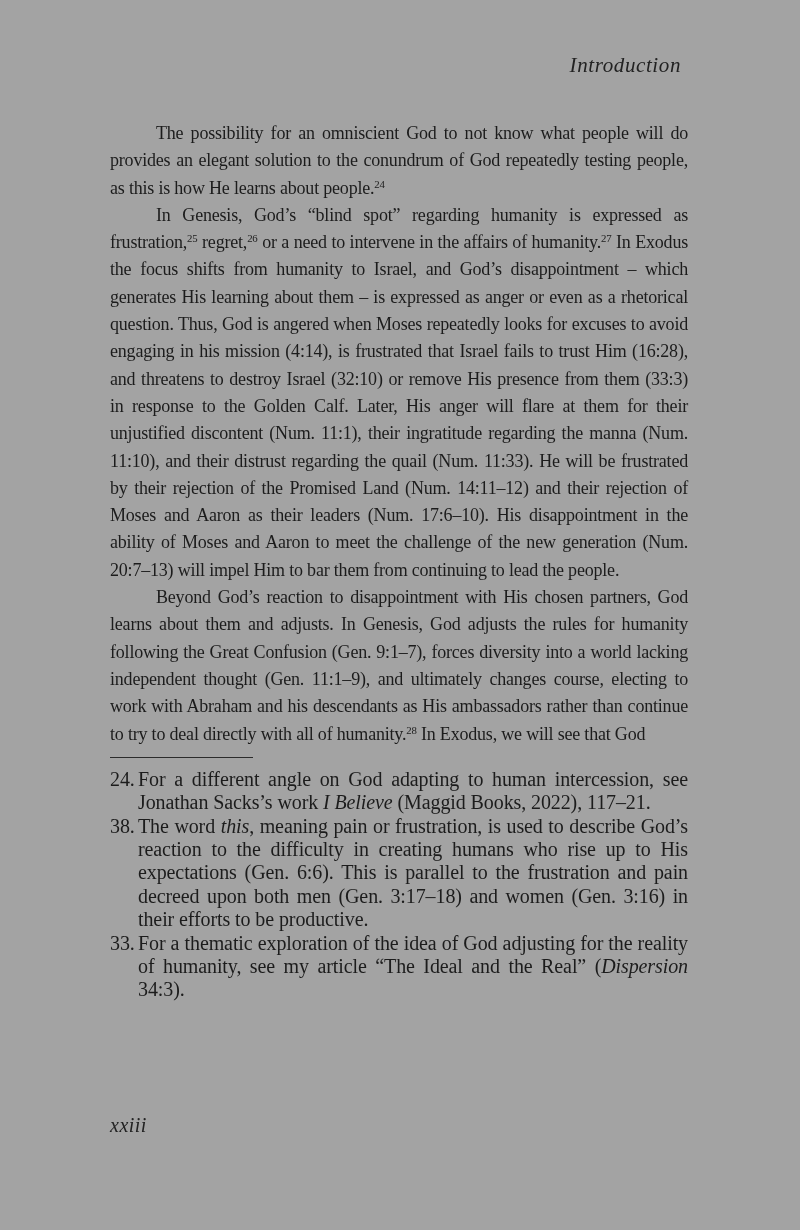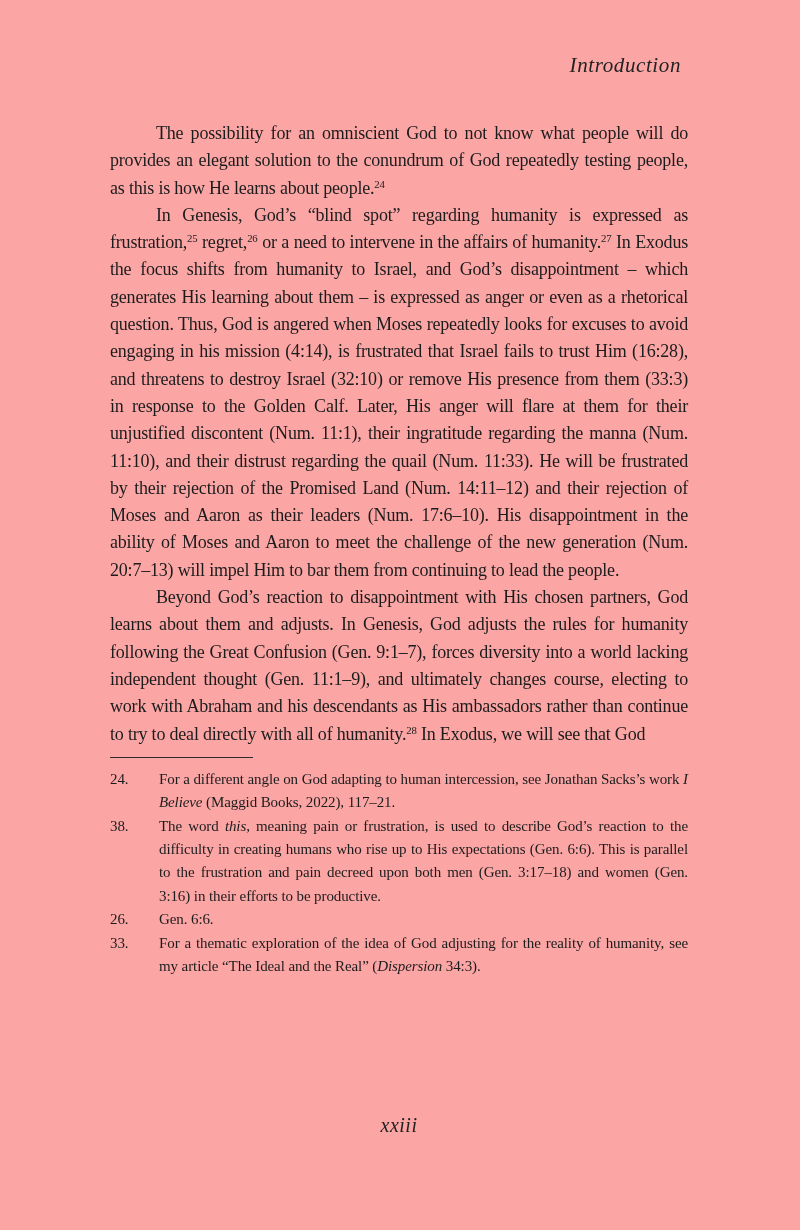--- a/index.html
+++ b/index.html
@@ -2,21 +2,21 @@
 <html><head>
 <meta charset="utf-8">
 <style>
   * { margin: 0; padding: 0; box-sizing: border-box; }
   html, body { background: #e8e8e8; }
   .page {
     position: relative;
     width: 800px;
     height: 1230px;
     margin: 0 auto;
-    background: #fca5a5;
+    background: #a3a3a3;
     color: #1c1c1c;
     font-family: "Liberation Serif", "DejaVu Serif", serif;
     overflow: hidden;
   }
   .running-head {
     position: absolute;
     top: 53px;
     right: 119px;
     font-style: italic;
     font-size: 21px;
@@ -48,40 +48,38 @@
     margin-top: 9px;
     width: 143px;
     height: 0;
     border-top: 1.5px solid #2b2b2b;
   }
   .footnotes {
     margin-top: 10px;
   }
   .footnote {
     display: flex;
-    font-size: 15px;
+    font-size: 20px;
     line-height: 23.4px;
     letter-spacing: -0.1px;
     color: #1c1c1c;
-    gap: 21px;
   }
   .fn-num {
     flex: none;
     width: 28px;
   }
   .fn-text {
     flex: 1;
     text-align: justify;
   }
   .page-number {
     position: absolute;
     top: 1114px;
     left: 110px;
     width: 578px;
-    text-align: center;
     font-style: italic;
     font-size: 20px;
     letter-spacing: 0.5px;
     color: #222222;
   }
 </style>
 </head>
 <body>
 
 <div class="page">
@@ -100,24 +98,20 @@
     <div class="footnotes">
         <div class="footnote">
           <span class="fn-num">24.</span>
           <div class="fn-text">For a different angle on God adapting to human intercession, see Jonathan Sacks’s work <i>I Believe</i> (Maggid Books, 2022), 117–21.</div>
         </div>
         <div class="footnote">
           <span class="fn-num">38.</span>
           <div class="fn-text">The word <i>this</i>, meaning pain or frustration, is used to describe God’s reaction to the difficulty in creating humans who rise up to His expectations (Gen. 6:6). This is parallel to the frustration and pain decreed upon both men (Gen. 3:17–18) and women (Gen. 3:16) in their efforts to be productive.</div>
         </div>
         <div class="footnote">
-          <span class="fn-num">26.</span>
-          <div class="fn-text">Gen. 6:6.</div>
-        </div>
-        <div class="footnote">
           <span class="fn-num">33.</span>
           <div class="fn-text">For a thematic exploration of the idea of God adjusting for the reality of humanity, see my article “The Ideal and the Real” (<i>Dispersion</i> 34:3).</div>
         </div>
       </div>
   </div>
 
   <div class="page-number">xxiii</div>
 
 </div>
 

